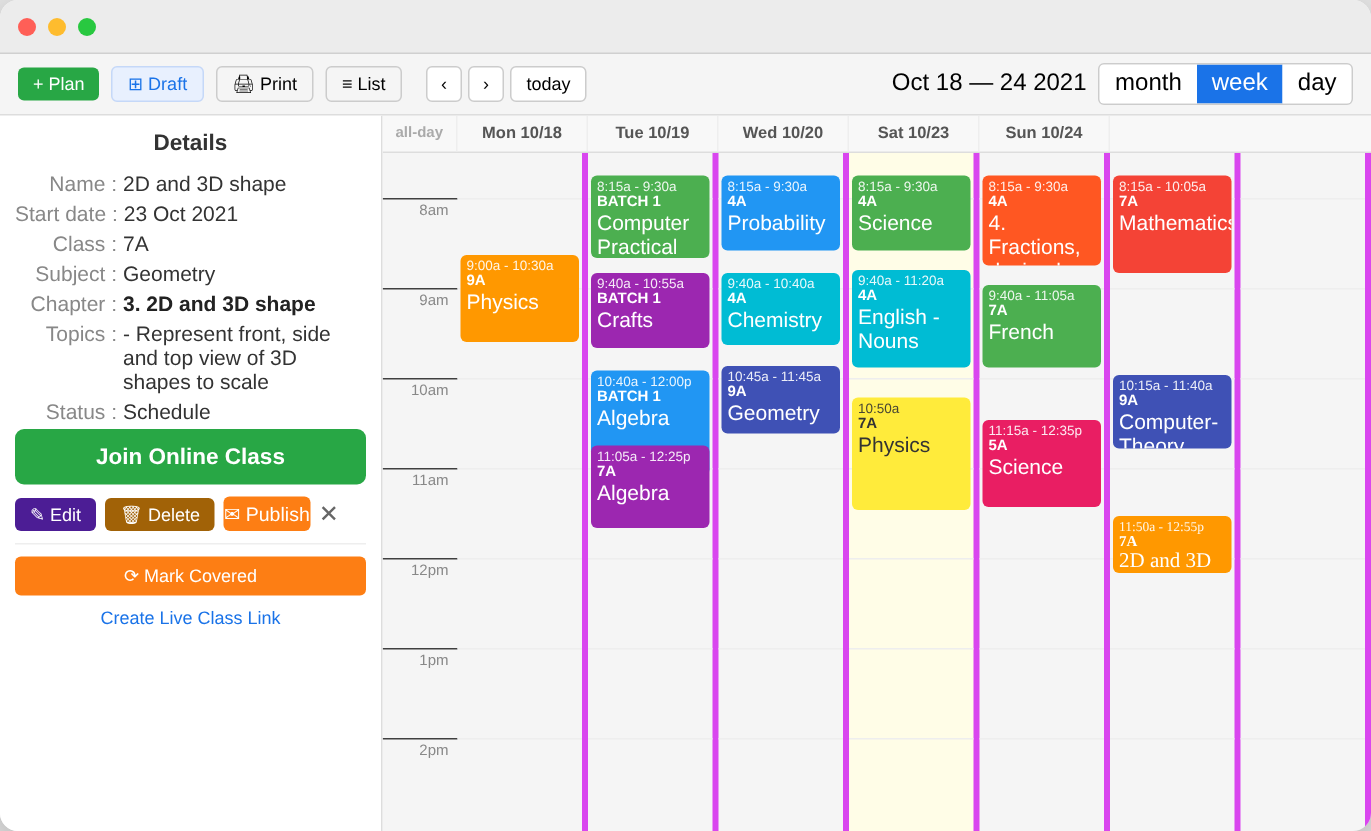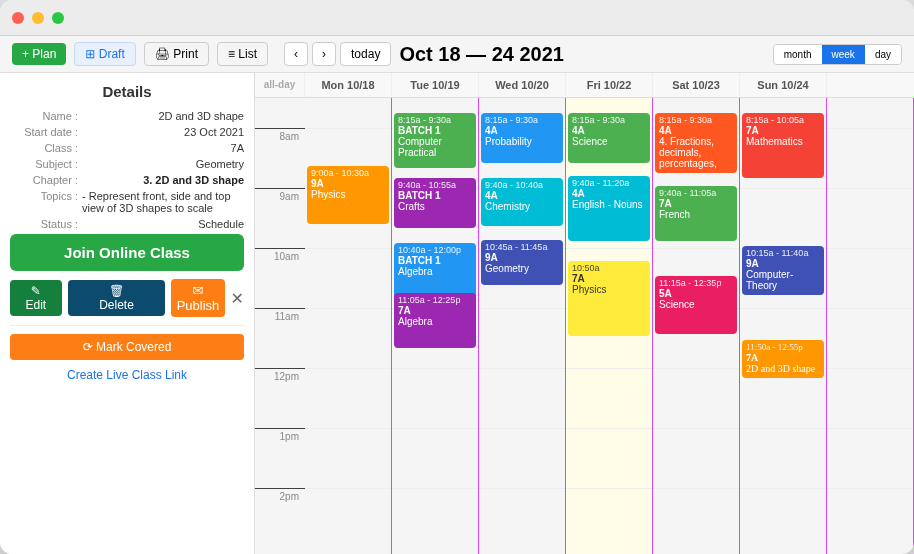--- a/index.html
+++ b/index.html
@@ -9,56 +9,56 @@
     .traffic-light { width: 12px; height: 12px; border-radius: 50%; }
     .tl-red { background: #ff5f57; }
     .tl-yellow { background: #febc2e; }
     .tl-green { background: #28c840; }
     .toolbar { background: #f5f5f5; border-bottom: 1px solid #ddd; padding: 6px 12px; display: flex; align-items: center; gap: 8px; flex-shrink: 0; }
     .btn-plan { background: #28a745; color: white; border: none; border-radius: 4px; padding: 4px 10px; font-size: 12px; cursor: pointer; display: flex; align-items: center; gap: 4px; }
     .btn-draft { background: #e8f0fe; color: #1a73e8; border: 1px solid #c5d8f8; border-radius: 4px; padding: 4px 10px; font-size: 12px; cursor: pointer; display: flex; align-items: center; gap: 4px; }
     .btn-print, .btn-list { background: none; border: 1px solid #ccc; border-radius: 4px; padding: 4px 10px; font-size: 12px; cursor: pointer; display: flex; align-items: center; gap: 4px; }
     .nav-btn { background: #fff; border: 1px solid #ccc; border-radius: 4px; width: 24px; height: 24px; cursor: pointer; display: flex; align-items: center; justify-content: center; font-size: 12px; }
     .btn-today { background: #fff; border: 1px solid #ccc; border-radius: 4px; padding: 4px 10px; font-size: 12px; cursor: pointer; }
-    .date-range { flex: 1; text-align: left; font-size: 20px; font-weight: 700; }
+    .date-range { flex: 1; text-align: right; font-size: 16px; font-weight: 400; }
     .view-btns { display: flex; border: 1px solid #ccc; border-radius: 4px; overflow: hidden; }
-    .view-btn { padding: 4px 10px; font-size: 10px; cursor: pointer; background: #fff; border: none; }
+    .view-btn { padding: 4px 10px; font-size: 16px; cursor: pointer; background: #fff; border: none; }
     .view-btn.active { background: #1a73e8; color: white; }
     .main-content { display: flex; flex: 1; overflow: hidden; }
     .sidebar { width: 255px; background: white; border-right: 1px solid #ddd; padding: 10px; overflow-y: auto; flex-shrink: 0; }
     .sidebar-title { text-align: center; font-size: 15px; font-weight: 600; margin-bottom: 10px; color: #333; }
-    .detail-row { display: flex; font-size: 11px; margin-bottom: 4px; justify-content: space-between; }
+    .detail-row { display: flex; font-size: 14px; margin-bottom: 4px; }
     .detail-label { color: #888; min-width: 72px; text-align: right; padding-right: 4px; flex-shrink: 0; }
     .detail-value { color: #333; }
     .detail-value.bold { font-weight: 700; color: #222; }
     .lesson-plan-link { text-align: center; color: #1a73e8; font-size: 12px; margin: 8px 0; cursor: pointer; }
     .join-btn { display: block; width: 100%; background: #28a745; color: white; border: none; border-radius: 6px; padding: 10px; font-size: 15px; font-weight: 600; cursor: pointer; margin-bottom: 8px; text-align: center; }
     .action-btns { display: flex; gap: 6px; align-items: center; margin-bottom: 8px; }
-    .btn-edit { background: #15803d; color: white; border: none; border-radius: 4px; padding: 4px 10px; font-size: 12px; cursor: pointer; display: flex; align-items: center; gap: 3px; }
-    .btn-delete { background: #0c4a6e; color: white; border: none; border-radius: 4px; padding: 4px 24px; font-size: 12px; cursor: pointer; display: flex; align-items: center; gap: 3px; }
+    .btn-edit { background: #4c1d95; color: white; border: none; border-radius: 4px; padding: 4px 10px; font-size: 12px; cursor: pointer; display: flex; align-items: center; gap: 3px; }
+    .btn-delete { background: #a16207; color: white; border: none; border-radius: 4px; padding: 4px 10px; font-size: 12px; cursor: pointer; display: flex; align-items: center; gap: 3px; }
     .btn-publish { background: #fd7e14; color: white; border: none; border-radius: 4px; padding: 4px 0; font-size: 13px; cursor: pointer; display: flex; align-items: center; gap: 3px; }
     .btn-x { background: none; border: none; font-size: 16px; cursor: pointer; color: #666; }
     .divider { border: none; border-top: 1px solid #eee; margin: 8px 0; }
     .btn-mark-covered { display: block; width: 100%; background: #fd7e14; color: white; border: none; border-radius: 4px; padding: 6px; font-size: 12px; cursor: pointer; margin-bottom: 8px; text-align: center; }
     .create-class-link { text-align: center; color: #1a73e8; font-size: 12px; cursor: pointer; }
     .calendar { flex: 1; display: flex; flex-direction: column; overflow: hidden; }
     .cal-header { display: grid; grid-template-columns: 50px repeat(7, 1fr); background: #f8f8f8; border-bottom: 1px solid #ddd; flex-shrink: 0; }
     .cal-header-cell { padding: 6px 4px; text-align: center; font-size: 11px; font-weight: 600; color: #555; border-right: 1px solid #eee; }
     .cal-header-cell.today-col { background: #fff9c4; }
     .cal-body { display: flex; flex: 1; overflow-y: auto; }
     .time-col { width: 50px; flex-shrink: 0; }
     .time-slot { height: 60px; display: flex; align-items: flex-start; justify-content: flex-end; padding-right: 6px; padding-top: 2px; font-size: 10px; color: #888; border-top: 1px solid #404040; }
     .days-grid { flex: 1; display: grid; grid-template-columns: repeat(7, 1fr); position: relative; }
-    .day-col { border-right: 1px solid #d946ef; position: relative; }
+    .day-col { border-right: 4px solid #d946ef; position: relative; }
     .day-col.today-col { background: #fffde7; }
     .hour-line { height: 60px; border-top: 1px solid #eee; }
     .event { position: absolute; border-radius: 4px; padding: 2px 4px; font-size: 10px; color: white; overflow: hidden; cursor: pointer; left: 2px; right: 2px; }
     .event .ev-time { font-size: 9px; opacity: 0.9; }
     .event .ev-title { font-weight: 600; font-size: 10px; }
-    .event .ev-sub { font-size: 10px; }
+    .event .ev-sub { font-size: 14px; }
   </style>
 </head>
 <body>
 
 <div class="window">
 
   <div class="titlebar">
     <div class="traffic-light tl-red"></div>
     <div class="traffic-light tl-yellow"></div>
     <div class="traffic-light tl-green"></div>
@@ -132,21 +132,20 @@
       <div class="create-class-link">Create Live Class Link</div>
     </div>
 
     <div class="calendar">
 
       <div class="cal-header">
         <div class="cal-header-cell" style="font-size:10px;color:#aaa;">all-day</div>
         <div class="cal-header-cell">Mon 10/18</div>
         <div class="cal-header-cell">Tue 10/19</div>
         <div class="cal-header-cell">Wed 10/20</div>
-        <div class="cal-header-cell">Fri 10/22</div>
         <div class="cal-header-cell">Sat 10/23</div>
         <div class="cal-header-cell">Sun 10/24</div>
       </div>
 
       <div class="cal-body">
         <div class="time-col">
           <div style="height:30px;"></div>
           <div class="time-slot">8am</div>
           <div class="time-slot">9am</div>
           <div class="time-slot">10am</div>

